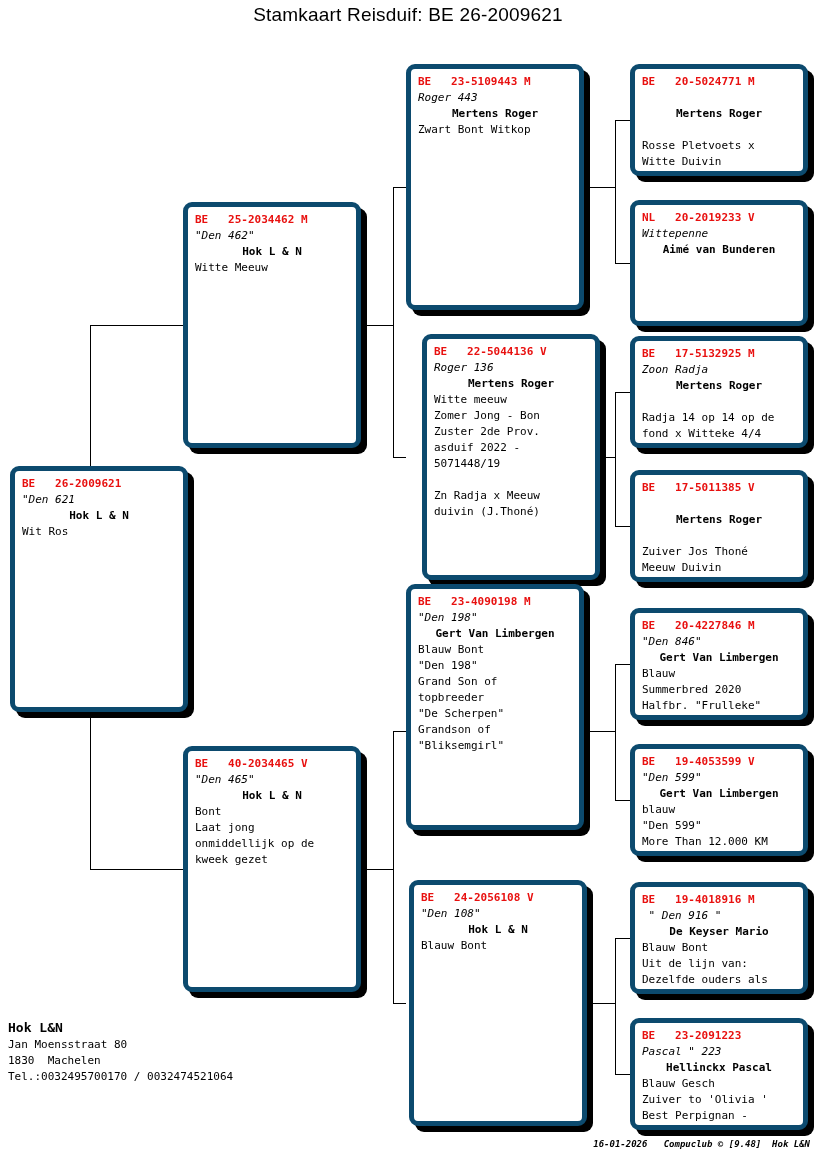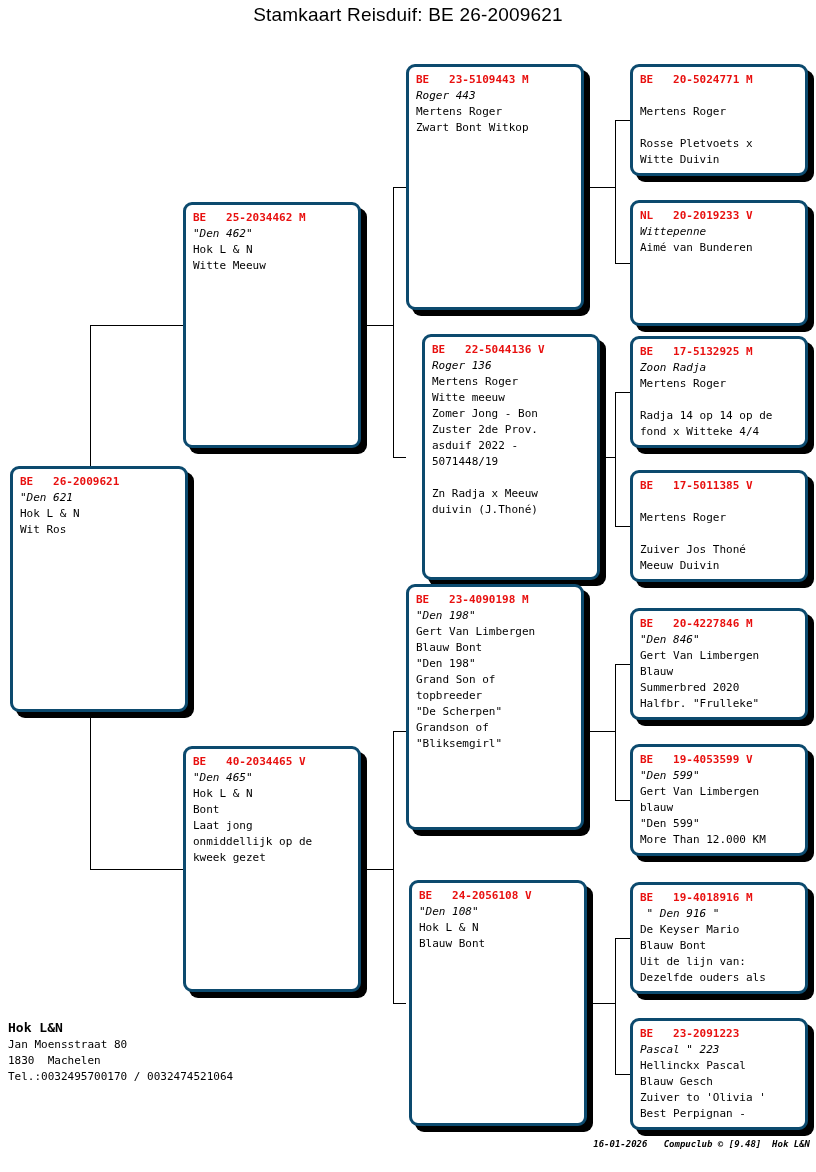--- a/index.html
+++ b/index.html
@@ -16,34 +16,34 @@
   }
 
   
   .card{position:absolute;box-sizing:border-box;}
   .card .shadow{
     position:absolute;left:6px;top:6px;width:100%;height:100%;
     background:#000;border-radius:9px;
   }
   .card .body{
     position:absolute;left:0;top:0;width:100%;height:100%;
-    background:#fff;border:3px solid #0c4a6e;border-radius:9px;
+    background:#fff;border:5px solid #0c4a6e;border-radius:9px;
     box-sizing:border-box;overflow:hidden;
   }
   .card .inner{padding:5px 7px 0 7px;}
 
   .ring{
     color:#e8100f;font-weight:bold;font-size:11px;line-height:16px;
     white-space:pre;
   }
   .line{
     color:#000;font-size:11px;line-height:16px;white-space:pre;
   }
   .line.it{font-style:italic;}
-  .line.bd{font-weight:normal;}
+  .line.bd{font-weight:bold;text-align:center;}
   .line.blank{height:16px;}
 
   
   .conn{position:absolute;background:#000;}
   .conn.h{height:1px;}
   .conn.v{width:1px;}
 
   
   .breeder{position:absolute;left:8px;top:1018px;width:330px;}
   .breeder .bname{

